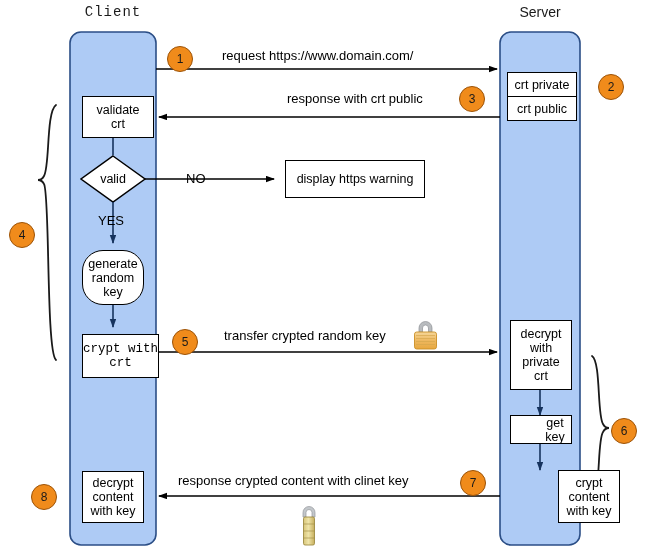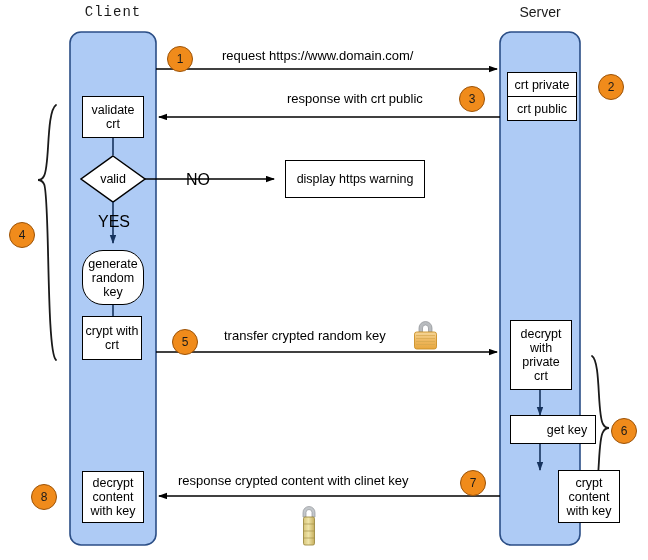--- a/index.html
+++ b/index.html
@@ -14,21 +14,21 @@
         display:flex;align-items:center;justify-content:center;text-align:center;
         font-size:12.5px;line-height:14px;color:#000;box-sizing:border-box;}
 
   .msg{position:absolute;font-size:13px;color:#000;white-space:nowrap;}
 
   .marker{position:absolute;width:26px;height:26px;border-radius:50%;
           background:#F08B1B;border:1.5px solid #9c5206;
           display:flex;align-items:center;justify-content:center;
           font-size:12px;color:#1a1a1a;box-sizing:border-box;}
 
-  .branchlabel{position:absolute;font-size:16px;color:#000;white-space:nowrap;}
+  .branchlabel{position:absolute;font-size:13px;color:#000;white-space:nowrap;}
 </style>
 </head>
 <body>
 
 <div id="stage">
 
   <svg id="scene" viewBox="0 0 648 560" xmlns="http://www.w3.org/2000/svg">
     <defs>
       <marker id="arrow" markerWidth="9" markerHeight="9" refX="8" refY="3.2" orient="auto" markerUnits="userSpaceOnUse">
         <path d="M0,0 L9,3.2 L0,6.4 z" fill="#000"></path>
@@ -90,39 +90,39 @@
         <line x1="6.5" y1="21" x2="17.5" y2="21"></line>
         <line x1="6.5" y1="28" x2="17.5" y2="28"></line>
         <line x1="6.5" y1="35" x2="17.5" y2="35"></line>
       </g>
     </g>
   </svg>
 
   <div class="lane-title mono" style="left:70px;top:4px;width:86px;">Client</div>
   <div class="lane-title" style="left:500px;top:4px;width:80px;">Server</div>
 
-  <div class="nbox" style="left:82px;top:96px;width:62px;height:42px;white-space:pre-line;">validate
+  <div class="nbox" style="left:82px;top:96px;width:72px;height:42px;white-space:pre-line;">validate
 crt</div>
   <div class="nbox" style="left:91px;top:170px;width:44px;height:18px;border:none;background:none;">valid</div>
   <div class="nbox" style="left:82px;top:250px;width:62px;height:55px;white-space:pre-line;border-radius:21px;">generate
 random
 key</div>
-  <div class="nbox" style="left:82px;top:316px;width:60px;height:44px;white-space:pre-line;">crypt with
+  <div class="nbox" style="left:82px;top:334px;width:77px;height:44px;white-space:pre-line;font-family:Liberation Mono, monospace;">crypt with
 crt</div>
   <div class="nbox" style="left:82px;top:471px;width:62px;height:52px;white-space:pre-line;">decrypt
 content
 with key</div>
 
   <div class="nbox" style="left:507px;top:72px;width:70px;height:25px;">crt private</div>
   <div class="nbox" style="left:507px;top:96px;width:70px;height:25px;">crt public</div>
   <div class="nbox" style="left:510px;top:320px;width:62px;height:70px;white-space:pre-line;">decrypt
 with
 private
 crt</div>
-  <div class="nbox" style="left:510px;top:415px;width:86px;height:29px;padding-left:28px;">get key</div>
+  <div class="nbox" style="left:510px;top:415px;width:62px;height:29px;padding-left:28px;">get key</div>
   <div class="nbox" style="left:510px;top:470px;width:62px;height:53px;white-space:pre-line;margin-left:48px;">crypt
 content
 with key</div>
 
   <div class="nbox" style="left:285px;top:160px;width:140px;height:38px;">display https warning</div>
 
   <div class="branchlabel" style="left:186px;top:171px;">NO</div>
   <div class="branchlabel" style="left:98px;top:213px;">YES</div>
 
   <div class="msg" style="left:222px;top:48px;">request https://www.domain.com/</div>

